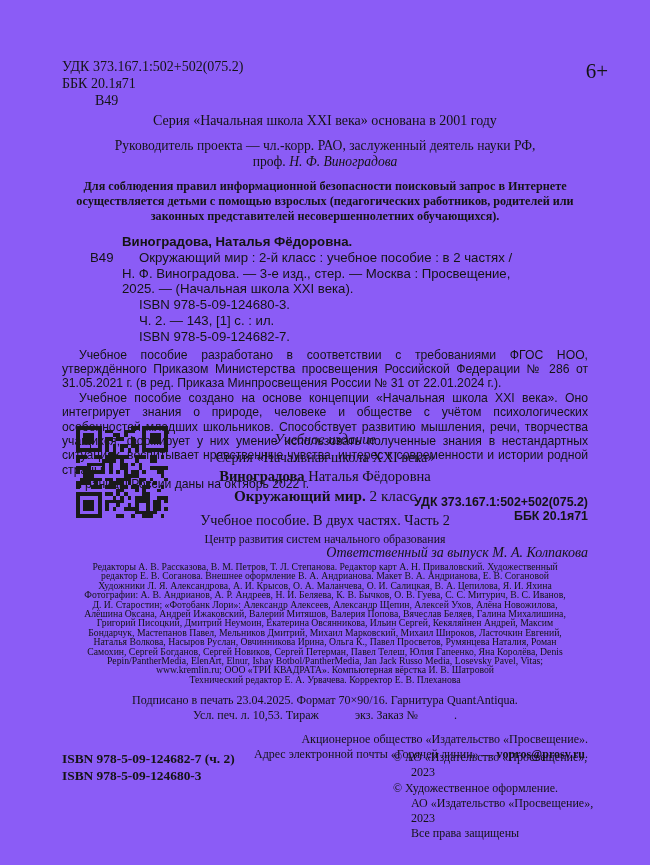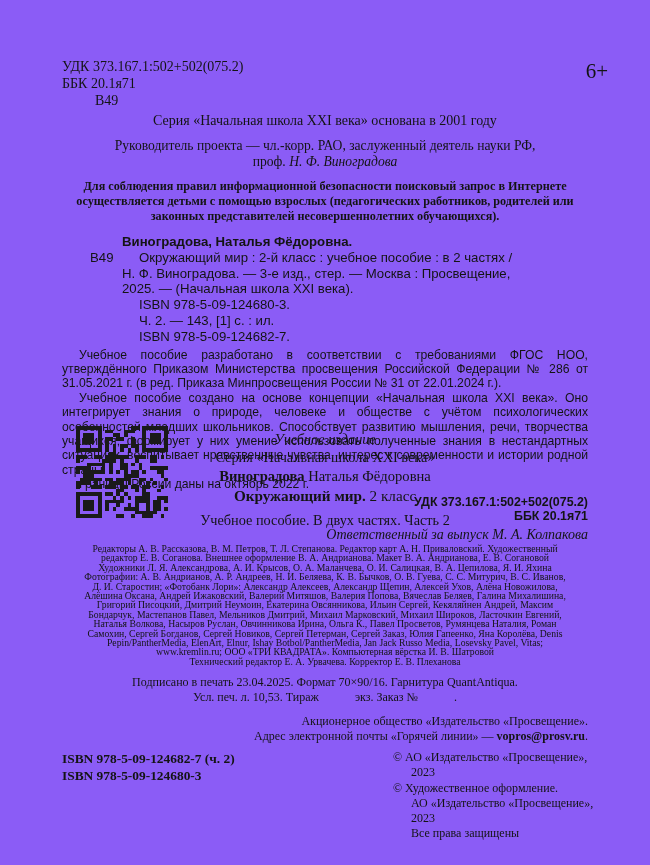--- a/index.html
+++ b/index.html
@@ -411,33 +411,34 @@
         <rect x="19" y="24" width="1" height="1" fill="#1a1a1a"></rect>
         <rect x="20" y="24" width="1" height="1" fill="#1a1a1a"></rect>
         <rect x="23" y="24" width="1" height="1" fill="#1a1a1a"></rect>
       </svg>
 
     <div class="e-kind">Учебное издание</div>
     <div class="e-series">Серия «Начальная школа XXI века»</div>
     <div class="e-author"><span class="bold">Виноградова</span><span> Наталья Фёдоровна</span></div>
     <div class="e-title"><span class="bold">Окружающий мир.</span><span> 2 класс</span></div>
     <div class="e-subtitle">Учебное пособие. В двух частях. Часть 2</div>
+    <div class="e-center">Центр развития систем начального образования</div>
     <div class="e-resp">Ответственный за выпуск М. А. Колпакова</div>
 
     <div class="credits">
       <div class="credit-line">Редакторы А. В. Рассказова, В. М. Петров, Т. Л. Степанова. Редактор карт А. Н. Приваловский. Художественный</div>
       <div class="credit-line">редактор Е. В. Соганова. Внешнее оформление В. А. Андрианова. Макет В. А. Андрианова, Е. В. Согановой</div>
       <div class="credit-line">Художники Л. Я. Александрова, А. И. Крысов, О. А. Маланчева, О. И. Салицкая, В. А. Цепилова, Я. И. Яхина</div>
       <div class="credit-line">Фотографии: А. В. Андрианов, А. Р. Андреев, Н. И. Беляева, К. В. Бычков, О. В. Гуева, С. С. Митурич, В. С. Иванов,</div>
       <div class="credit-line">Д. И. Старостин; «Фотобанк Лори»: Александр Алексеев, Александр Щепин, Алексей Ухов, Алёна Новожилова,</div>
       <div class="credit-line">Алёшина Оксана, Андрей Ижаковский, Валерий Митяшов, Валерия Попова, Вячеслав Беляев, Галина Михалишина,</div>
       <div class="credit-line">Григорий Писоцкий, Дмитрий Неумоин, Екатерина Овсянникова, Ильин Сергей, Кекяляйнен Андрей, Максим</div>
       <div class="credit-line">Бондарчук, Мастепанов Павел, Мельников Дмитрий, Михаил Марковский, Михаил Широков, Ласточкин Евгений,</div>
       <div class="credit-line">Наталья Волкова, Насыров Руслан, Овчинникова Ирина, Ольга К., Павел Просветов, Румянцева Наталия, Роман</div>
-      <div class="credit-line">Самохин, Сергей Богданов, Сергей Новиков, Сергей Петерман, Сергей Заказ, Юлия Гапеенко, Яна Королёва, Denis</div>
+      <div class="credit-line">Самохин, Сергей Богданов, Сергей Новиков, Сергей Петерман, Павел Телеш, Юлия Гапеенко, Яна Королёва, Denis</div>
       <div class="credit-line">Pepin/PantherMedia, ElenArt, Elnur, Ishay Botbol/PantherMedia, Jan Jack Russo Media, Losevsky Pavel, Vitas;</div>
       <div class="credit-line">www.kremlin.ru; ООО «ТРИ КВАДРАТА». Компьютерная вёрстка И. В. Шатровой</div>
       <div class="credit-line">Технический редактор Е. А. Урвачева. Корректор Е. В. Плеханова</div>
     </div>
 
     <div class="print-info">
       <div class="print-line">Подписано в печать 23.04.2025. Формат 70×90/16. Гарнитура QuantAntiqua.</div>
       <div class="print-line">Усл. печ. л. 10,53. Тираж &nbsp;&nbsp;&nbsp;&nbsp;&nbsp;&nbsp;&nbsp;&nbsp;&nbsp;&nbsp; экз. Заказ № &nbsp;&nbsp;&nbsp;&nbsp;&nbsp;&nbsp;&nbsp;&nbsp;&nbsp;&nbsp; .</div>
     </div>
 

